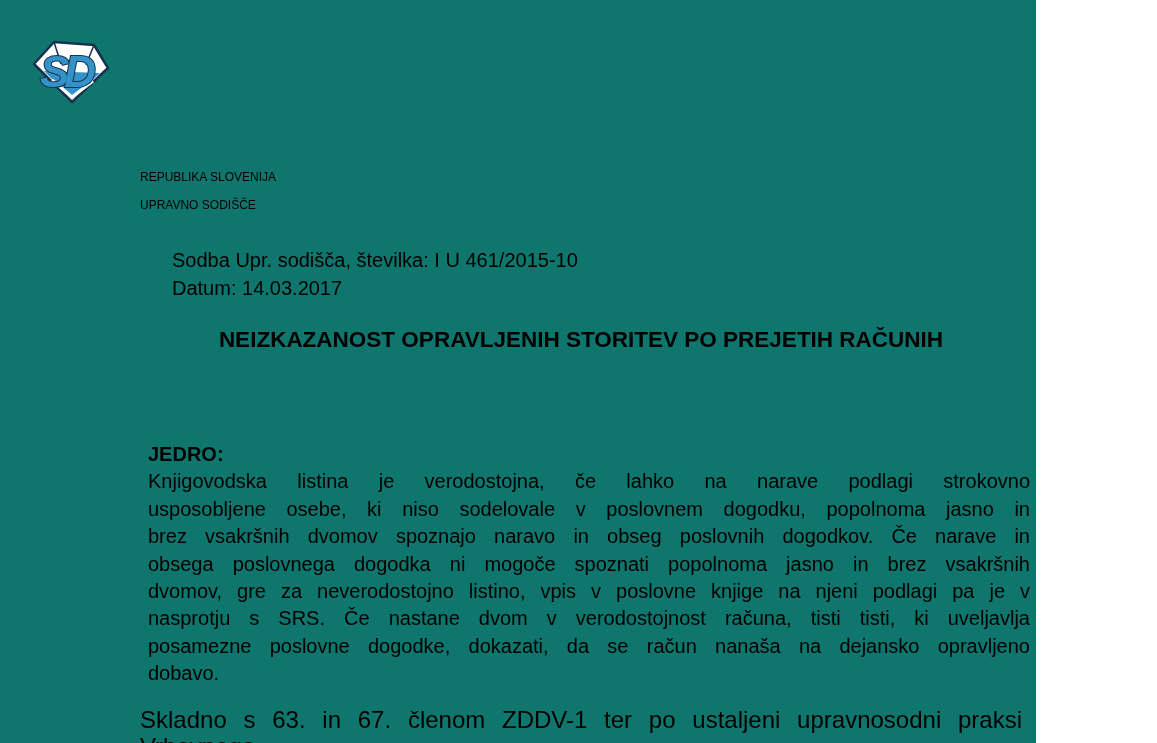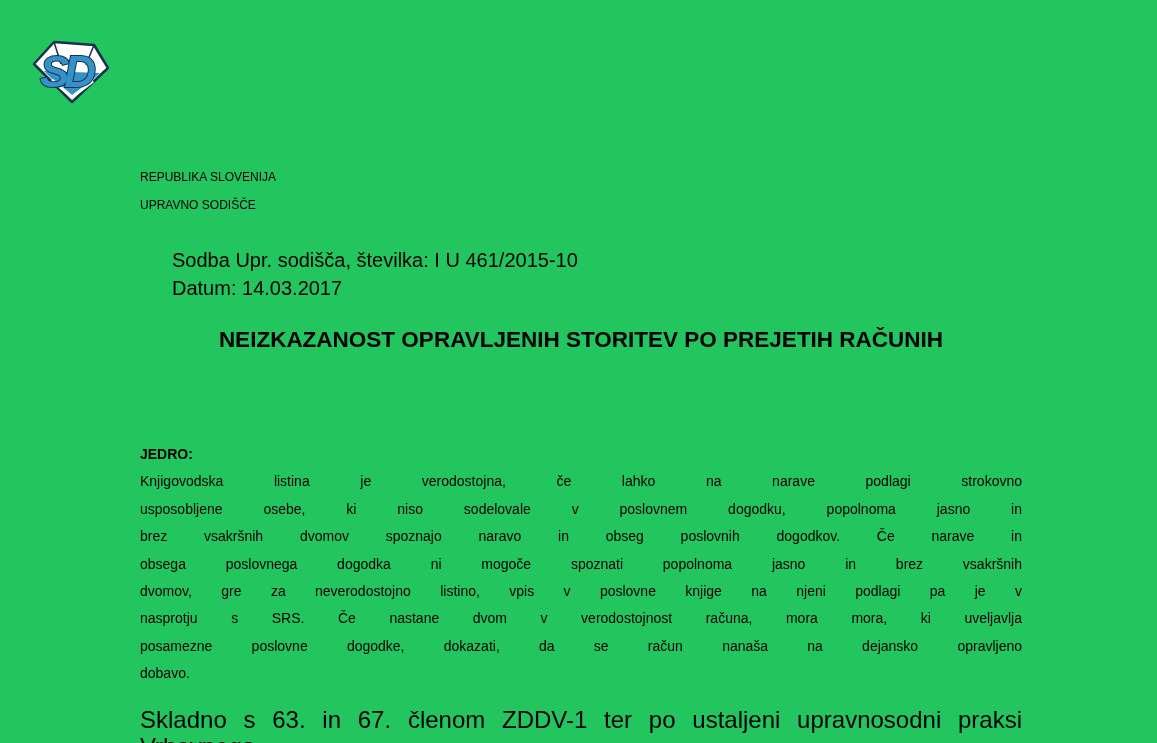--- a/index.html
+++ b/index.html
@@ -1,41 +1,41 @@
 <!DOCTYPE html>
 <html><head>
 <meta charset="utf-8">
 <style>
   html, body { margin: 0; padding: 0; background: #ffffff; }
   .page {
     position: relative;
-    width: 1157px;
+    width: 1036px;
     height: 743px;
-    background: #22c55e;
+    background: #0f766e;
     overflow: hidden;
     font-family: "Liberation Sans", "DejaVu Sans", sans-serif;
     color: #000000;
   }
   .logo {
     position: absolute;
     left: 30px;
     top: 38px;
     width: 82px;
     height: 68px;
   }
   .block {
     position: absolute;
     left: 140px;
     width: 882px;
   }
   .court-block   { top: 163px; font-size: 12px; line-height: 28px; }
   .case-block    { top: 246px; font-size: 20px; line-height: 28px; margin-left: 32px; }
   .title-block   { top: 325px; font-size: 22.5px; line-height: 30px; font-weight: bold; text-align: center; }
   .title-line    { white-space: nowrap; }
-  .jedro-block   { top: 441px; font-size: 14px; line-height: 27.4px; }
+  .jedro-block   { top: 441px; font-size: 20px; line-height: 27.4px; margin-left: 8px; }
   .jedro-heading { font-weight: bold; }
   .jline         { text-align: justify; text-align-last: justify; }
   .jline-last    { text-align: left; text-align-last: left; }
   .skladno-block { top: 706px; font-size: 24px; line-height: 27.4px; text-align: justify; text-align-last: justify; }
 </style>
 </head>
 <body>
 
 <div class="page">
 
@@ -62,20 +62,20 @@
     <div class="title-line">NEIZKAZANOST OPRAVLJENIH STORITEV PO PREJETIH RAČUNIH</div>
   </div>
 
   <div class="block jedro-block">
     <div class="jedro-heading">JEDRO:</div>
     <div class="jline">Knjigovodska listina je verodostojna, če lahko na narave podlagi strokovno</div>
     <div class="jline">usposobljene osebe, ki niso sodelovale v poslovnem dogodku, popolnoma jasno in</div>
     <div class="jline">brez vsakršnih dvomov spoznajo naravo in obseg poslovnih dogodkov. Če narave in</div>
     <div class="jline">obsega poslovnega dogodka ni mogoče spoznati popolnoma jasno in brez vsakršnih</div>
     <div class="jline">dvomov, gre za neverodostojno listino, vpis v poslovne knjige na njeni podlagi pa je v</div>
-    <div class="jline">nasprotju s SRS. Če nastane dvom v verodostojnost računa, mora mora, ki uveljavlja</div>
+    <div class="jline">nasprotju s SRS. Če nastane dvom v verodostojnost računa, tisti tisti, ki uveljavlja</div>
     <div class="jline">posamezne poslovne dogodke, dokazati, da se račun nanaša na dejansko opravljeno</div>
     <div class="jline jline-last">dobavo.</div>
   </div>
 
   <div class="block skladno-block">Skladno s 63. in 67. členom ZDDV-1 ter po ustaljeni upravnosodni praksi Vrhovnega</div>
 
 </div>
 
 </body></html>

